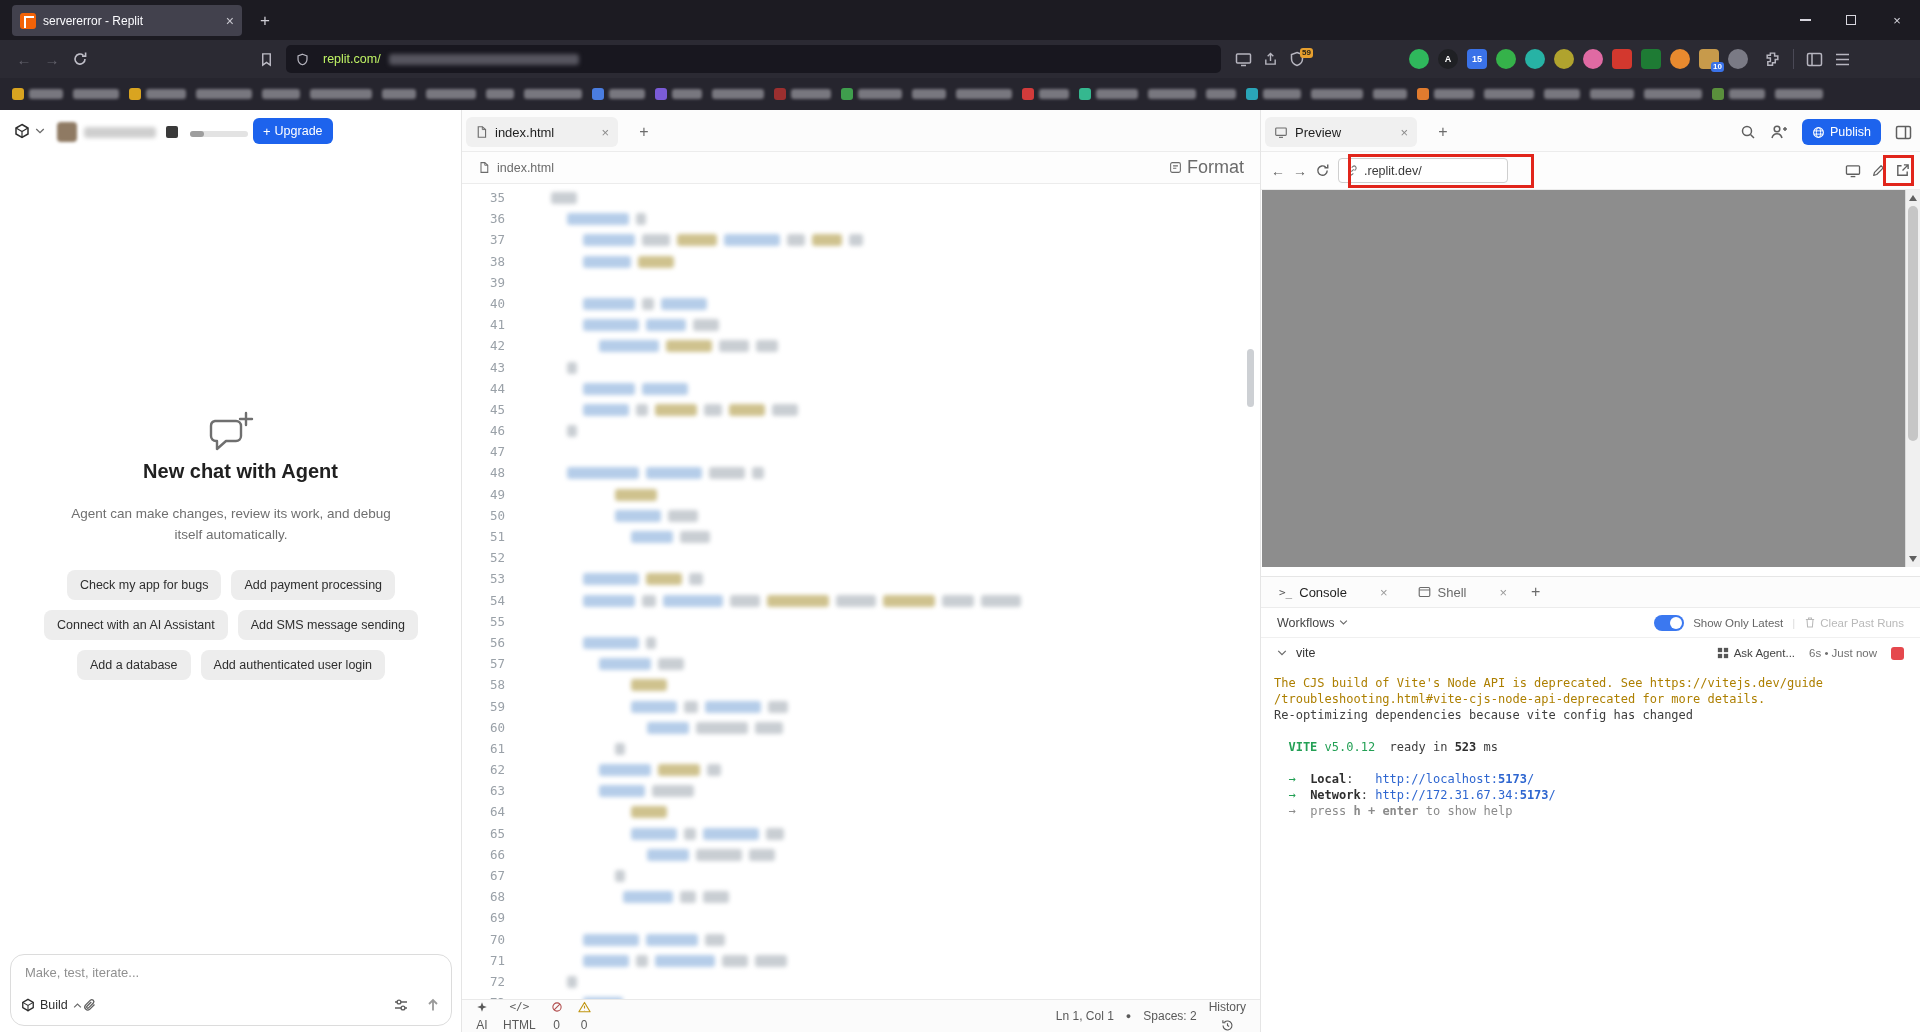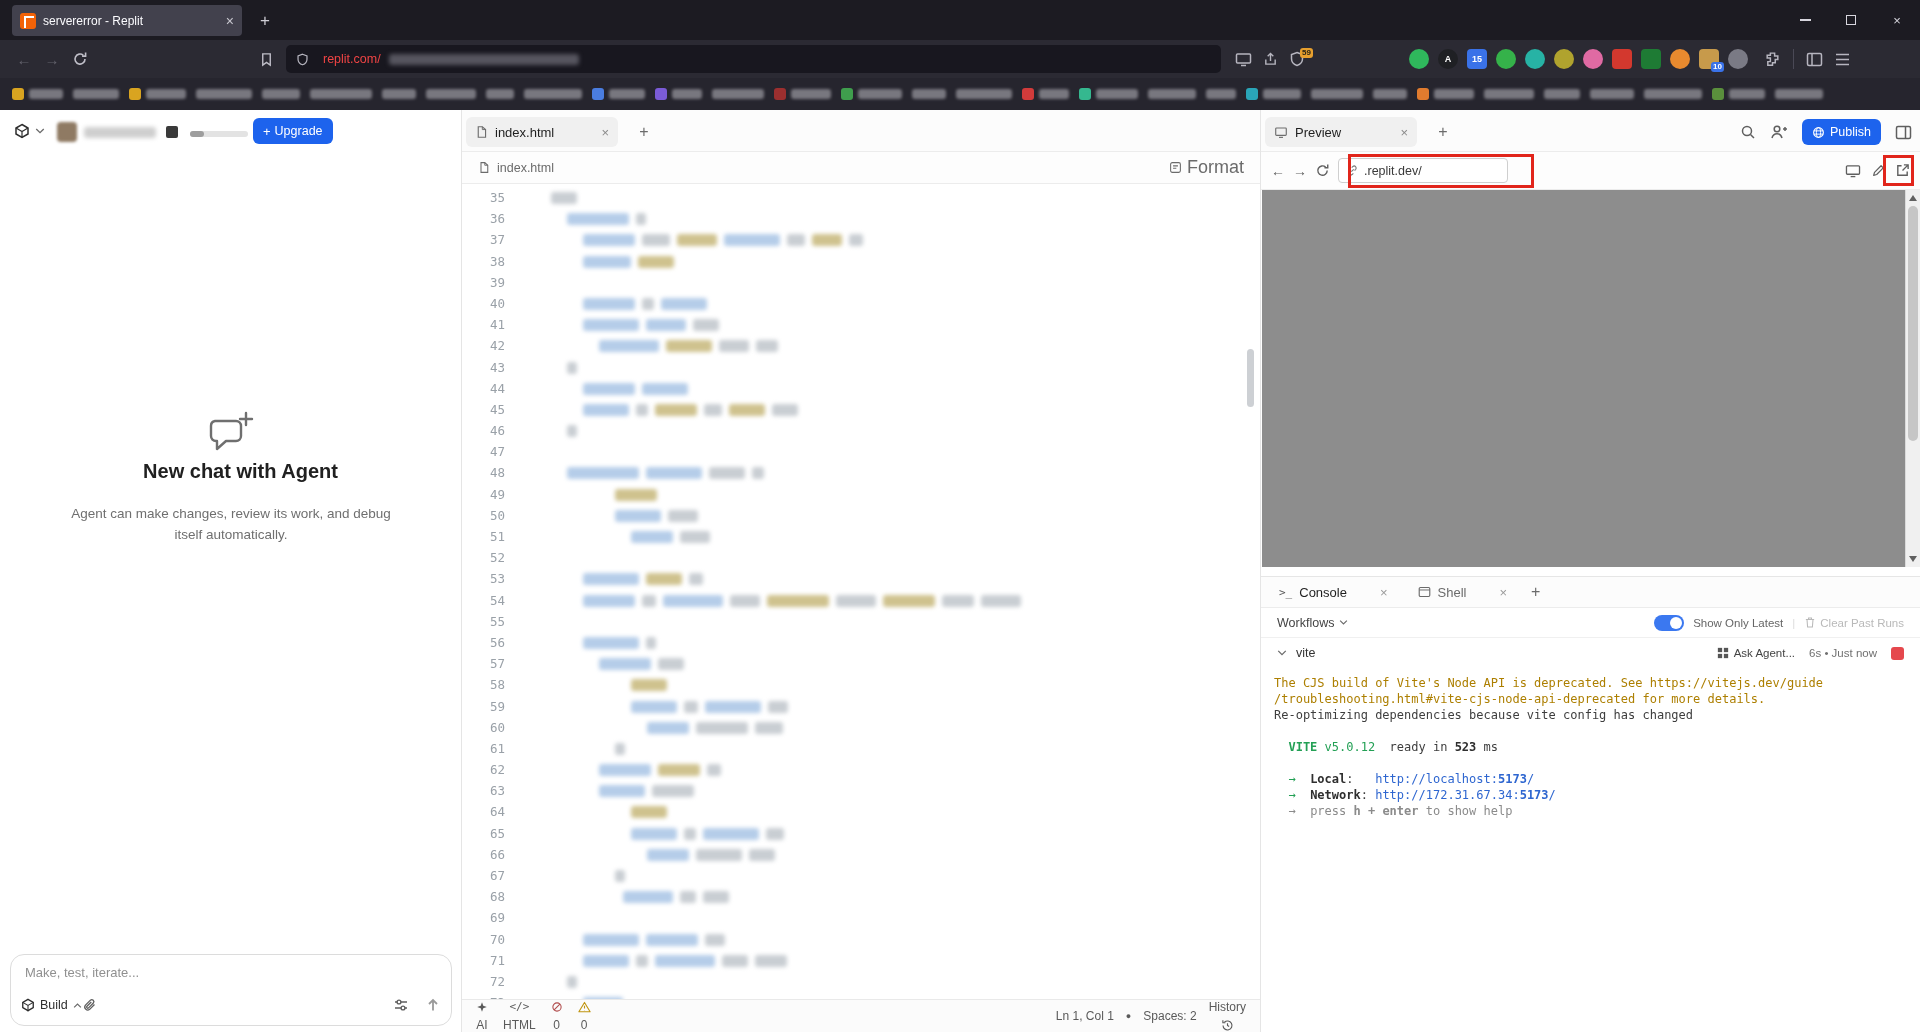--- a/index.html
+++ b/index.html
@@ -16,21 +16,21 @@
   .newtab { position:absolute; left:252px; top:8px; width:26px; height:26px; color:#cfced6; font-size:17px; display:flex; align-items:center; justify-content:center; border-radius:4px; }
   .winctl { position:absolute; right:0; top:0; height:40px; display:flex; }
   .wbtn { width:46px; height:40px; display:flex; align-items:center; justify-content:center; color:#d7d6de; font-size:13px; }
   .min-glyph { width:11px; height:1.5px; background:#d7d6de; display:block; }
   .max-glyph { width:10px; height:10px; border:1.5px solid #d7d6de; display:block; }
 
   .navbar { position:absolute; left:0; top:40px; width:1920px; height:38px; background:#2b2a33; display:flex; align-items:center; padding:0 10px; }
   .navbtn { width:28px; height:28px; display:flex; align-items:center; justify-content:center; border-radius:4px; font-size:15px; }
   .dim { color:#63626c; } .lit { color:#bfbec8; }
   .urlbar { margin-left:158px; width:935px; height:28px; background:#18171f; border-radius:5px; display:flex; align-items:center; padding:0 10px; gap:8px; }
-  .urltext { color:#ef4444; font-size:12.5px;padding-left:6px; }
+  .urltext { color:#bef264; font-size:12.5px;padding-left:6px; }
   .blurblock { border-radius:3px; filter:blur(2px); }
   .actionicons { display:flex; align-items:center; gap:11px; margin-left:14px; color:#b6b5bf; }
   .badge { position:absolute; font-size:8px; font-weight:bold; border-radius:3px; padding:0 2px; line-height:10px; }
   .extrow { display:flex; align-items:center; gap:9px; margin-left:104px; }
   .ext { width:20px; height:20px; position:relative; display:flex; align-items:center; justify-content:center; font-size:9px; font-weight:bold; color:#fff; }
   .chromeend { display:flex; align-items:center; gap:12px; margin-left:16px; color:#b6b5bf; }
   .vdiv { width:1px; height:20px; background:#4a4956; }
 
   .bmbar { position:absolute; left:0; top:78px; width:1920px; height:32px; background:#26252e; display:flex; align-items:center; padding:0 12px; overflow:hidden; }
   .bm-items { display:flex; align-items:center; gap:10px; }
@@ -350,20 +350,28 @@
       </div>
 
       <span class="nc-icon ic">
         <svg width="48" height="48" viewBox="0 0 48 48">
             <path d="M8 13h21a5 5 0 0 1 5 5v10a5 5 0 0 1-5 5H19l-9 8v-8h-1a5 5 0 0 1-5-5V18a5 5 0 0 1 4-5z" stroke="#6f6f6f" fill="none" stroke-width="2.4" stroke-linejoin="round"></path>
             <path d="M39 5v12M33 11h12" stroke="#6f6f6f" stroke-width="2.4" stroke-linecap="round"></path>
           </svg>
       </span>
       <div class="nc-title">New chat with Agent</div>
       <div class="nc-sub">Agent can make changes, review its work, and debug itself automatically.</div>
+      <div class="chips">
+          <button class="chip">Check my app for bugs</button>
+          <button class="chip">Add payment processing</button>
+          <button class="chip">Connect with an AI Assistant</button>
+          <button class="chip">Add SMS message sending</button>
+          <button class="chip">Add a database</button>
+          <button class="chip">Add authenticated user login</button>
+        </div>
 
       <div class="composer">
         <span class="placeholder">Make, test, iterate...</span>
         <div class="comp-row">
           <span class="buildbtn">
             <span class="ic">
               <svg width="14" height="14" viewBox="0 0 16 16">
                   <path d="M8 1.5 14 5v6l-6 3.5L2 11V5z" stroke="#2e2e2e" fill="none" stroke-width="1.5"></path>
                   <path d="M2 5l6 3.5L14 5M8 8.5V15" stroke="#2e2e2e" fill="none" stroke-width="1.2"></path>
                 </svg>

